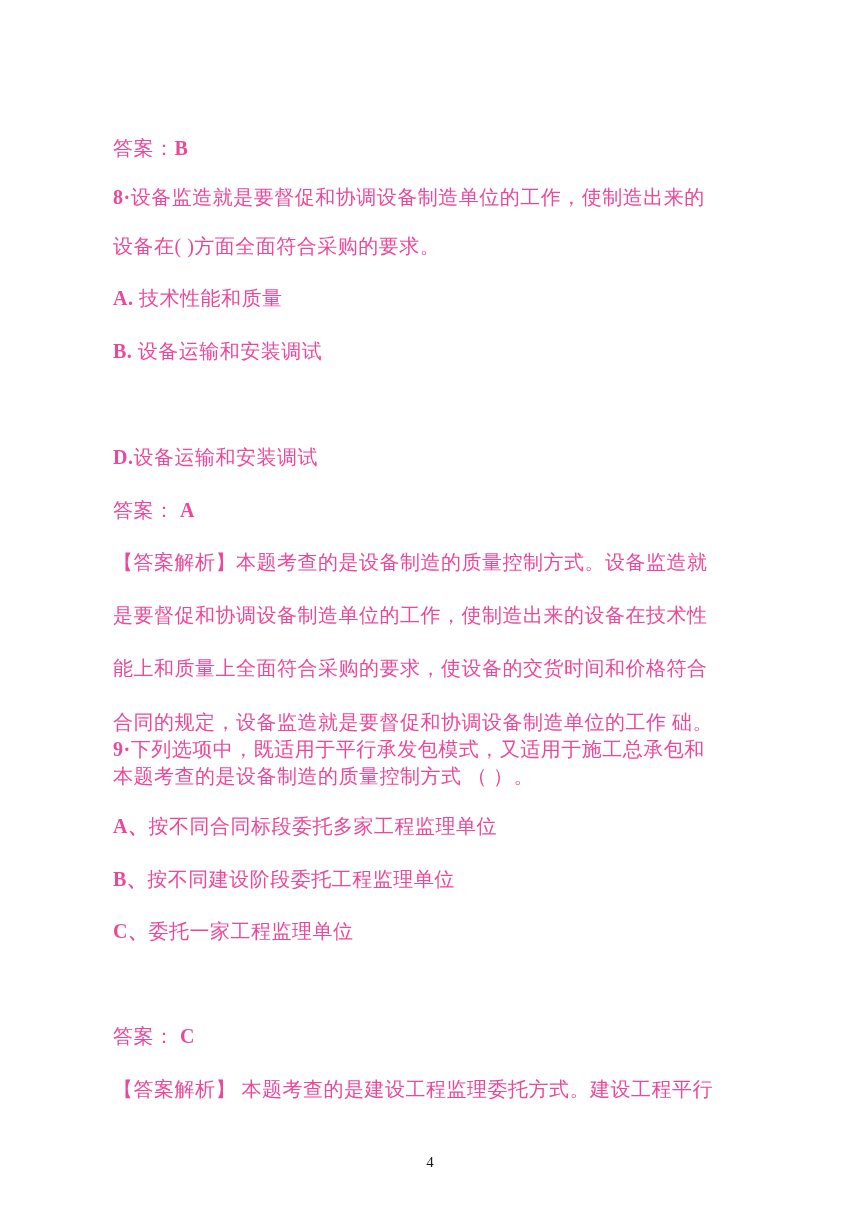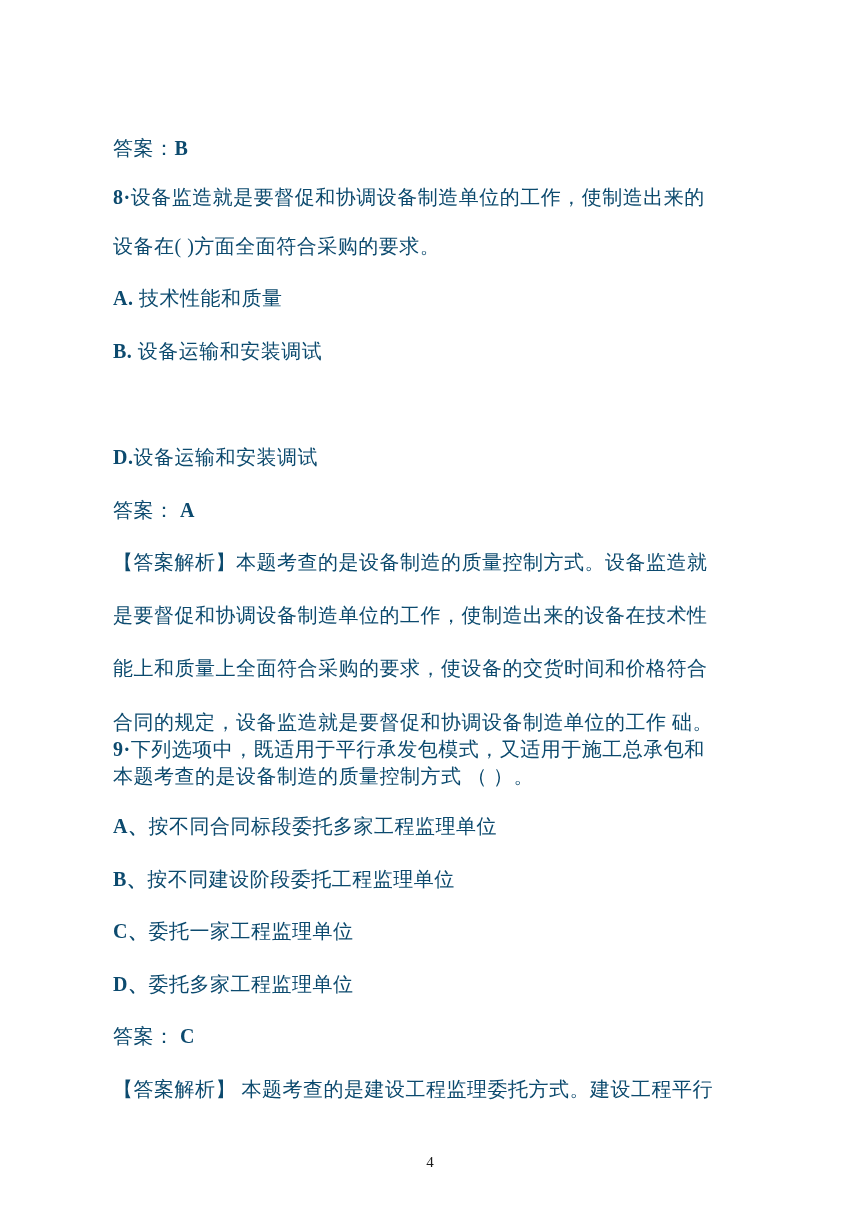--- a/index.html
+++ b/index.html
@@ -16,21 +16,21 @@
       font-family: "Liberation Serif", "DejaVu Serif", serif;
       color: #1a1a1a;
     }
     .line {
       position: absolute;
       left: 113px;
       font-size: 20px;
       line-height: 28px;
       white-space: pre;
       letter-spacing: 0.5px;
-      color: #0c4a6e;
+      color: #ec4899;
     }
     .ltr {
       font-weight: 700;
       font-family: "Liberation Serif", "DejaVu Serif", serif;
     }
     .pagenum {
       position: absolute;
       left: 0;
       width: 860px;
       text-align: center;
@@ -59,21 +59,20 @@
   <div class="line" style="top:548px">【答案解析】本题考查的是设备制造的质量控制方式。设备监造就</div>
   <div class="line" style="top:654px">能上和质量上全面符合采购的要求，使设备的交货时间和价格符合</div>
   <div class="line" style="top:708px">合同的规定，设备监造就是要督促和协调设备制造单位的工作 础。</div>
 
   <div class="line" style="top:735px"><span class="ltr">9·</span><span>下列选项中，既适用于平行承发包模式，又适用于施工总承包和</span></div>
   <div class="line" style="top:762px"><span>本题考查的是设备制造的质量控制方式 （ ）。</span></div>
 
   <div class="line" style="top:812px"><span class="ltr">A、</span><span>按不同合同标段委托多家工程监理单位</span></div>
   <div class="line" style="top:865px"><span class="ltr">B、</span><span>按不同建设阶段委托工程监理单位</span></div>
   <div class="line" style="top:917px"><span class="ltr">C、</span><span>委托一家工程监理单位</span></div>
-  <div class="line" style="top:970px"><span class="ltr">D、</span><span>委托多家工程监理单位</span></div>
 
   <div class="line" style="top:1022px"><span>答案：</span><span class="ltr"> C</span></div>
 
   <div class="line" style="top:1075px">【答案解析】 本题考查的是建设工程监理委托方式。建设工程平行</div>
 
   <div class="pagenum" style="top:1152px">4</div>
 
 </div>
 
 </body></html>

